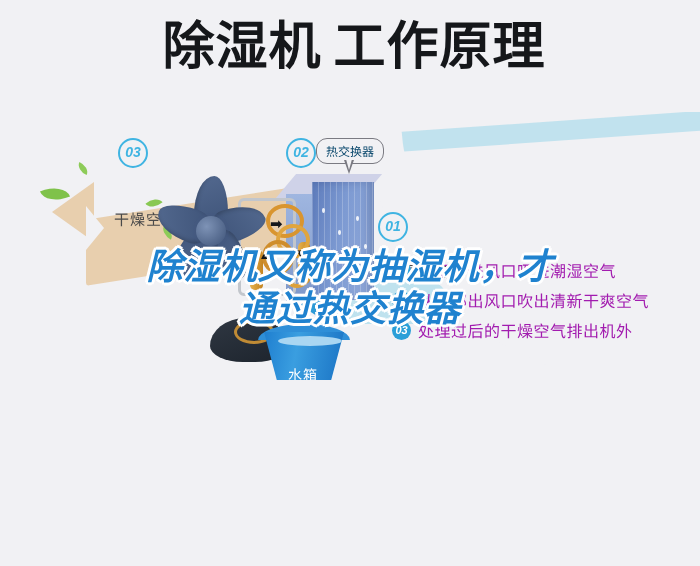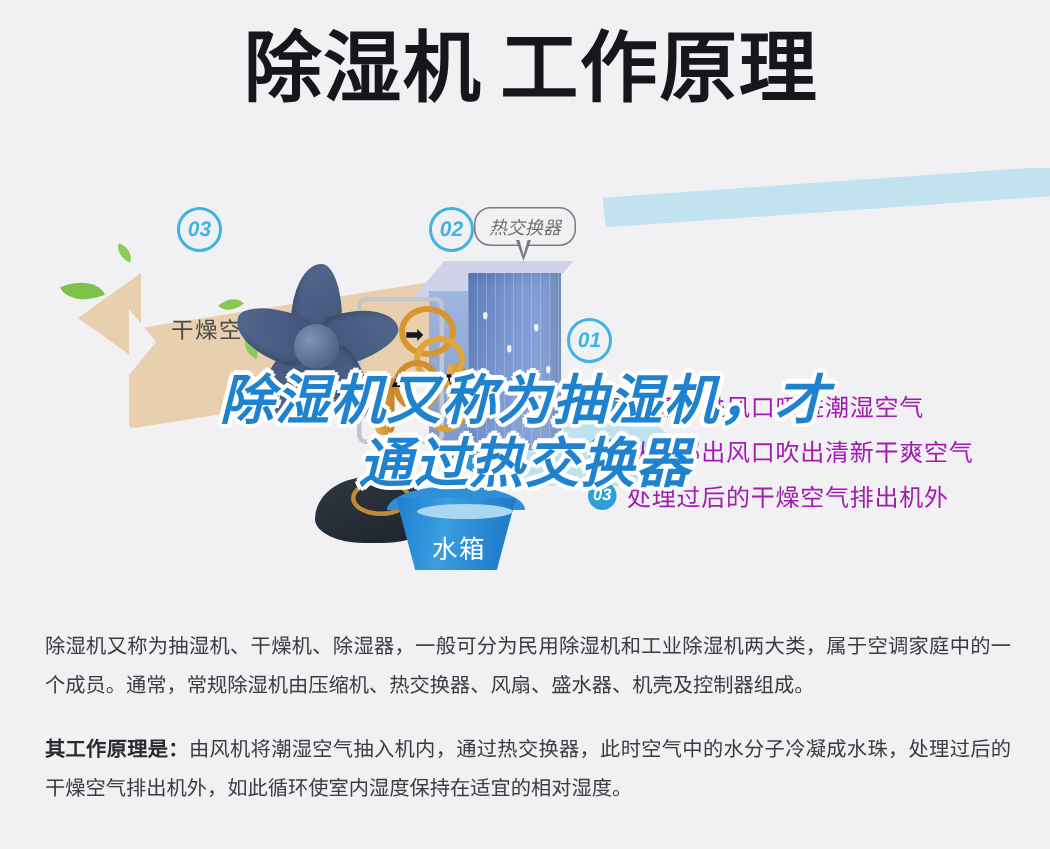--- a/index.html
+++ b/index.html
@@ -188,23 +188,22 @@
   
   .callout {
     position: absolute;
     left: 316px;
     top: 26px;
     padding: 3px 9px 4px 9px;
     border: 1.5px solid #7a7a82;
     border-radius: 11px;
     background: #f1f1f4;
     font-size: 12px;
-    color: #737373;
+    color: #0c4a6e;
     white-space: nowrap;
-    font-style: italic;
   }
   .callout-tail {
     position: absolute;
     left: 344px;
     top: 48px;
     width: 0; height: 0;
     border-left: 5px solid transparent;
     border-right: 5px solid transparent;
     border-top: 14px solid #7a7a82;
   }
@@ -367,22 +366,22 @@
   .tank-inner {
     position: absolute;
     left: 14px; top: 4px;
     width: 64px; height: 10px;
     background: #a9d6f2;
     border-radius: 50%;
   }
   .tank-label {
     position: absolute;
     left: 24px;
-    top: 20px;
-    font-size: 17px;
+    top: 32px;
+    font-size: 14px;
     color: #ffffff;
     letter-spacing: 1px;
   }
 
   
   .compressor {
     position: absolute;
     left: 210px;
     top: 206px;
     width: 78px;
@@ -574,18 +573,14 @@
       <span class="step-num">03</span>
       <span class="step-text">处理过后的干燥空气排出机外</span>
     </div>
   </div>
 
   <div class="overlay">
     <span class="overlay-line">除湿机又称为抽湿机，才</span>
     <span class="overlay-line">通过热交换器</span>
   </div>
 
-  <div class="body-copy">
-    <p class="para">除湿机又称为抽湿机、干燥机、除湿器，一般可分为民用除湿机和工业除湿机两大类，属于空调家庭中的一个成员。通常，常规除湿机由压缩机、热交换器、风扇、盛水器、机壳及控制器组成。</p>
-    <p class="para"><span class="lead">其工作原理是：</span><span>由风机将潮湿空气抽入机内，通过热交换器，此时空气中的水分子冷凝成水珠，处理过后的干燥空气排出机外，如此循环使室内湿度保持在适宜的相对湿度。</span></p>
-  </div>
 
 </div>
 
 </body></html>

